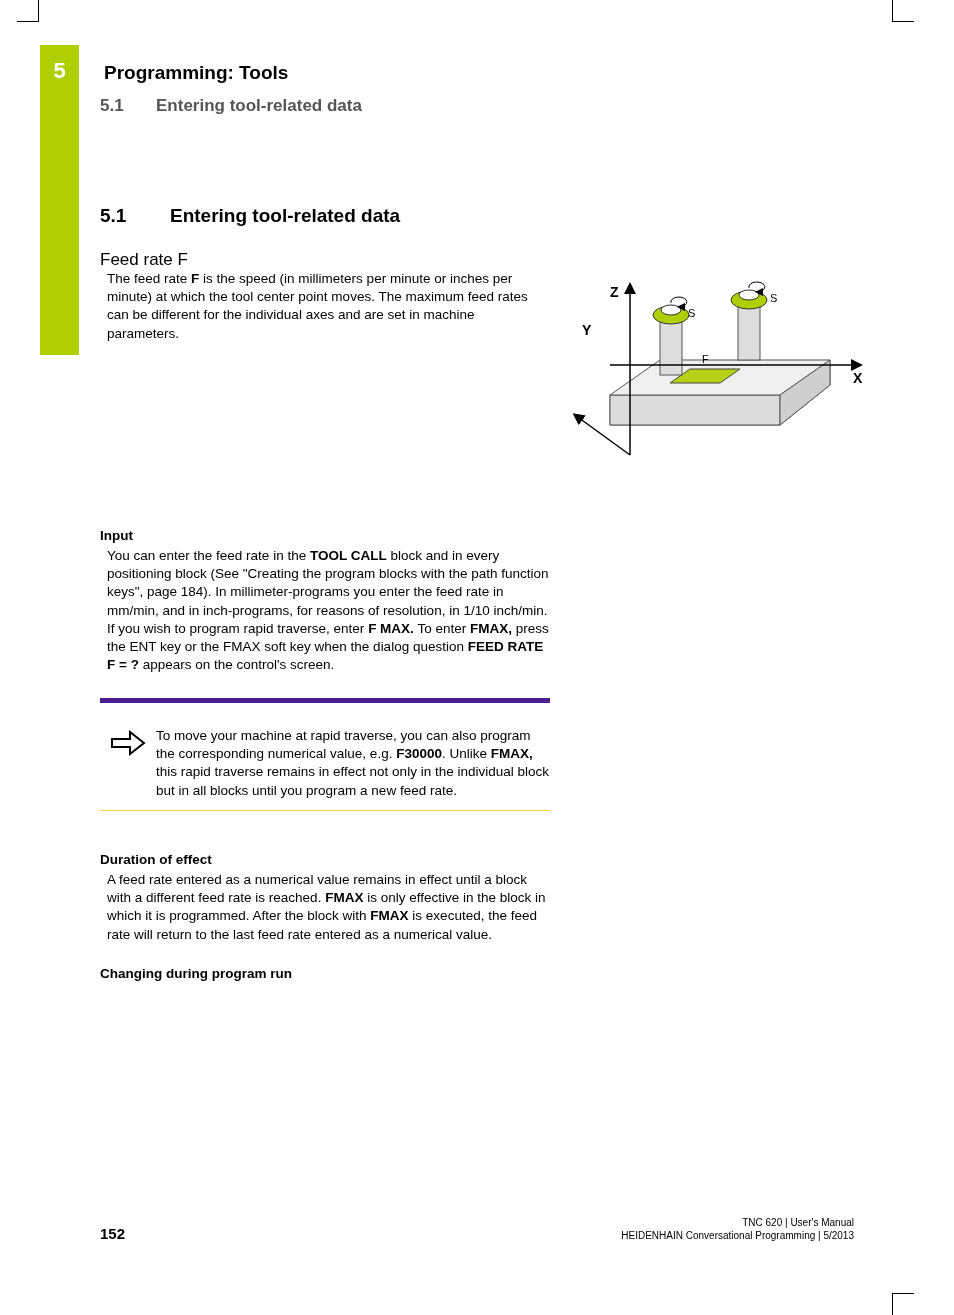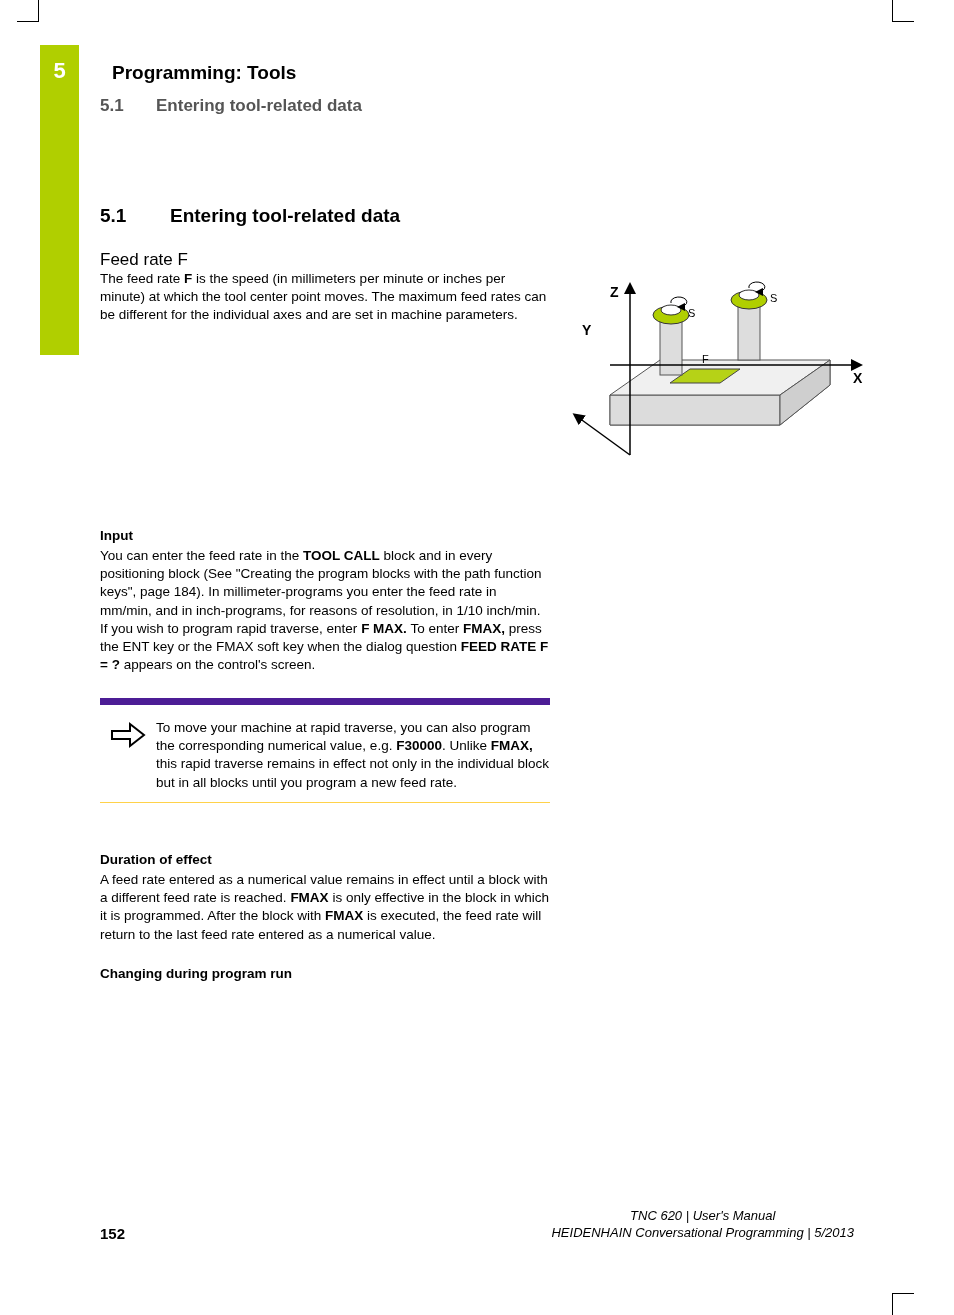--- a/index.html
+++ b/index.html
@@ -3,38 +3,38 @@
 <meta charset="utf-8">
 <style>
   * { box-sizing: border-box; margin: 0; padding: 0; }
   html, body { width: 954px; height: 1315px; background: #fff; font-family: Arial, Helvetica, sans-serif; color: #000; }
   .page { position: relative; width: 954px; height: 1315px; }
   .crop-tl { position: absolute; top: 0; left: 17px; width: 22px; height: 22px; border-right: 1px solid #000; border-bottom: 1px solid #000; }
   .crop-tr { position: absolute; top: 0; right: 40px; width: 22px; height: 22px; border-left: 1px solid #000; border-bottom: 1px solid #000; }
   .crop-br { position: absolute; bottom: 0; right: 40px; width: 22px; height: 22px; border-left: 1px solid #000; border-top: 1px solid #000; }
   .green-bar { position: absolute; left: 40px; top: 45px; width: 39px; height: 310px; background: #b0cf00; }
   .chapter-num { position: absolute; left: 40px; top: 58px; width: 39px; text-align: center; font-weight: bold; font-size: 22px; color: #fff; }
-  .chapter-title { position: absolute; left: 112px; top: 62px; font-weight: bold; font-size: 19px; }
+  .chapter-title { position: absolute; left: 104px; top: 62px; font-weight: bold; font-size: 19px; }
   .section-head { position: absolute; left: 100px; top: 96px; font-weight: bold; font-size: 17px; color: #555; }
   .section-head .num { display: inline-block; width: 56px; }
   .section-repeat { position: absolute; left: 100px; top: 205px; font-weight: bold; font-size: 19px; }
   .section-repeat .num { display: inline-block; width: 70px; }
   .h3 { font-weight: normal; font-size: 17px; }
   .h4 { font-weight: bold; font-size: 13.5px; margin-bottom: 4px; margin-top: 22px; }
-  .body { font-size: 13.5px; line-height: 1.35; }
+  .body { font-size: 13.5px; line-height: 1.35; margin-left: 7px; }
   .col-left { position: absolute; left: 100px; width: 450px; }
   .block-feed { top: 250px; }
   .block-input { top: 506px; }
   .block-duration { top: 830px; }
-  .note-box { position: absolute; left: 100px; top: 698px; width: 450px; border-top: 7px solid #4c1d95; border-bottom: 1px solid #ffd24a; padding: 14px 0 10px 0; display: flex; }
+  .note-box { position: absolute; left: 100px; top: 698px; width: 450px; border-top: 5px solid #4c1d95; border-bottom: 1px solid #ffd24a; padding: 24px 0 10px 0; display: flex; }
   .note-icon { width: 56px; flex: 0 0 56px; display: flex; align-items: flex-start; justify-content: center; padding-top: 2px;}
   .note-text { flex: 1; font-size: 13.5px; line-height: 1.35; }
   .diagram { position: absolute; left: 570px; top: 265px; width: 300px; height: 210px; }
   .footer-page { position: absolute; left: 100px; bottom: 73px; font-weight: bold; font-size: 15px; }
-  .footer-right { position: absolute; right: 100px; bottom: 73px; text-align: center; font-size: 13px; line-height: 1.3; font-style: italic; }
+  .footer-right { position: absolute; right: 100px; bottom: 73px; text-align: right; font-size: 10px; line-height: 1.3; }
   b { font-weight: bold; }
 </style>
 </head>
 <body>
 
 <div class="page">
 
   <div class="crop-tl"></div>
   <div class="crop-tr"></div>
   <div class="crop-br"></div>

